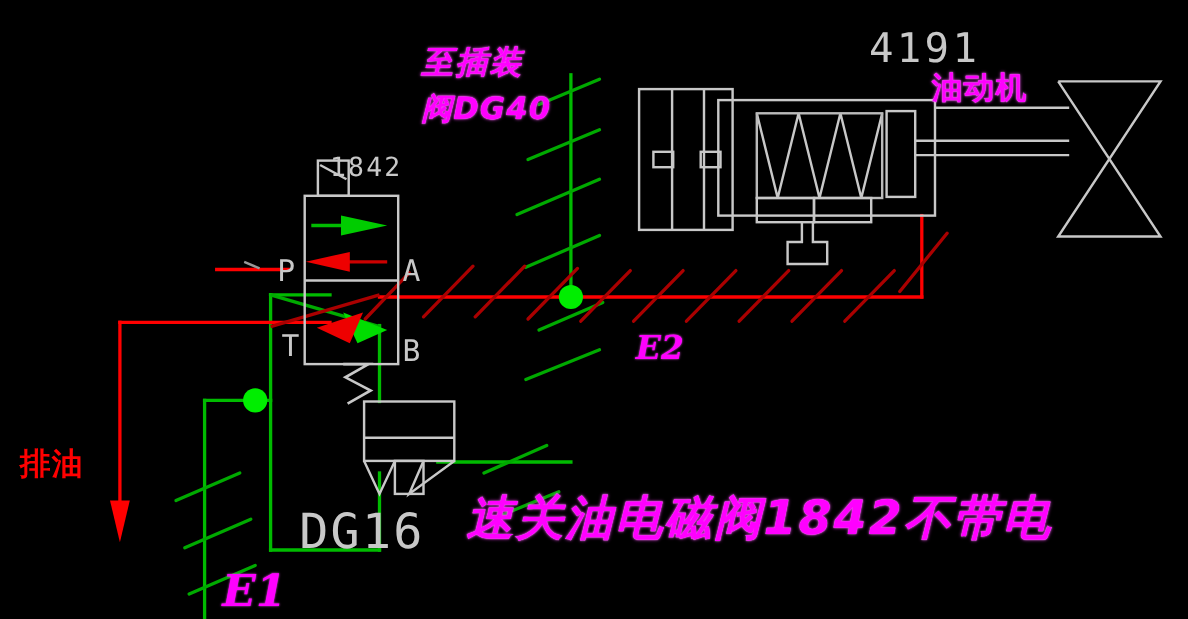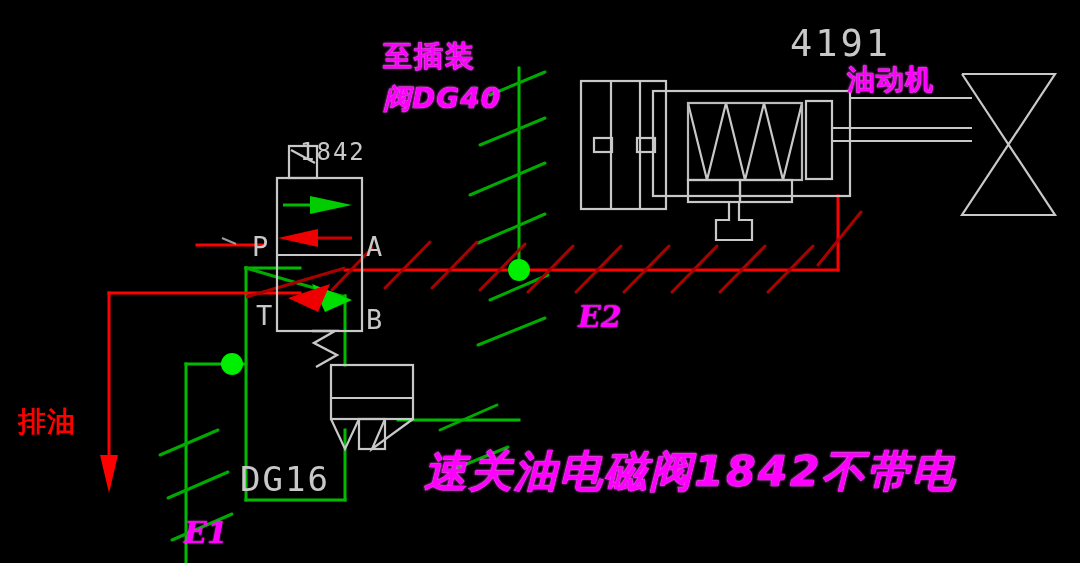--- a/index.html
+++ b/index.html
@@ -150,31 +150,31 @@
   <div class="lbl gray-cad" style="left:300px;top:140px;font-size:24px;letter-spacing:2px;">1842</div>
 
   <div class="lbl gray-cad" style="left:252px;top:233px;font-size:27px;">P</div>
 
   <div class="lbl gray-cad" style="left:366px;top:233px;font-size:27px;">A</div>
 
   <div class="lbl gray-cad" style="left:256px;top:302px;font-size:27px;">T</div>
 
   <div class="lbl gray-cad" style="left:366px;top:306px;font-size:27px;">B</div>
 
-  <div class="lbl gray-cad" style="left:240px;top:462px;font-size:34px;letter-spacing:2px;">DG16</div>
+  <div class="lbl gray-cad" style="left:272px;top:462px;font-size:44px;letter-spacing:2px;">DG16</div>
 
   <div class="lbl gray-cad" style="left:790px;top:25px;font-size:37px;letter-spacing:3px;">4191</div>
 
-  <div class="lbl cn-magenta" style="left:383px;top:42px;font-size:29px;letter-spacing:2px;">至插装</div>
+  <div class="lbl cn-magenta" style="left:383px;top:42px;font-size:29px;letter-spacing:2px;font-style:italic;">至插装</div>
 
   <div class="lbl cn-magenta" style="left:383px;top:85px;font-size:28px;letter-spacing:1px;font-style:italic;">阀DG40</div>
 
   <div class="lbl cn-red" style="left:18px;top:408px;font-size:28px;letter-spacing:1px;">排油</div>
 
-  <div class="lbl it-magenta" style="left:184px;top:518px;font-size:30px;">E1</div>
+  <div class="lbl it-magenta" style="left:202px;top:518px;font-size:40px;">E1</div>
 
   <div class="lbl it-magenta" style="left:578px;top:302px;font-size:30px;">E2</div>
 
   <div class="lbl cn-magenta" style="left:847px;top:66px;font-size:28px;letter-spacing:1px;">油动机</div>
 
 
   <div class="lbl cn-magenta" style="left:424px;top:450px;font-size:43px;letter-spacing:2px;font-style:italic;">速关油电磁阀1842不带电</div>
 
 </div>
 

